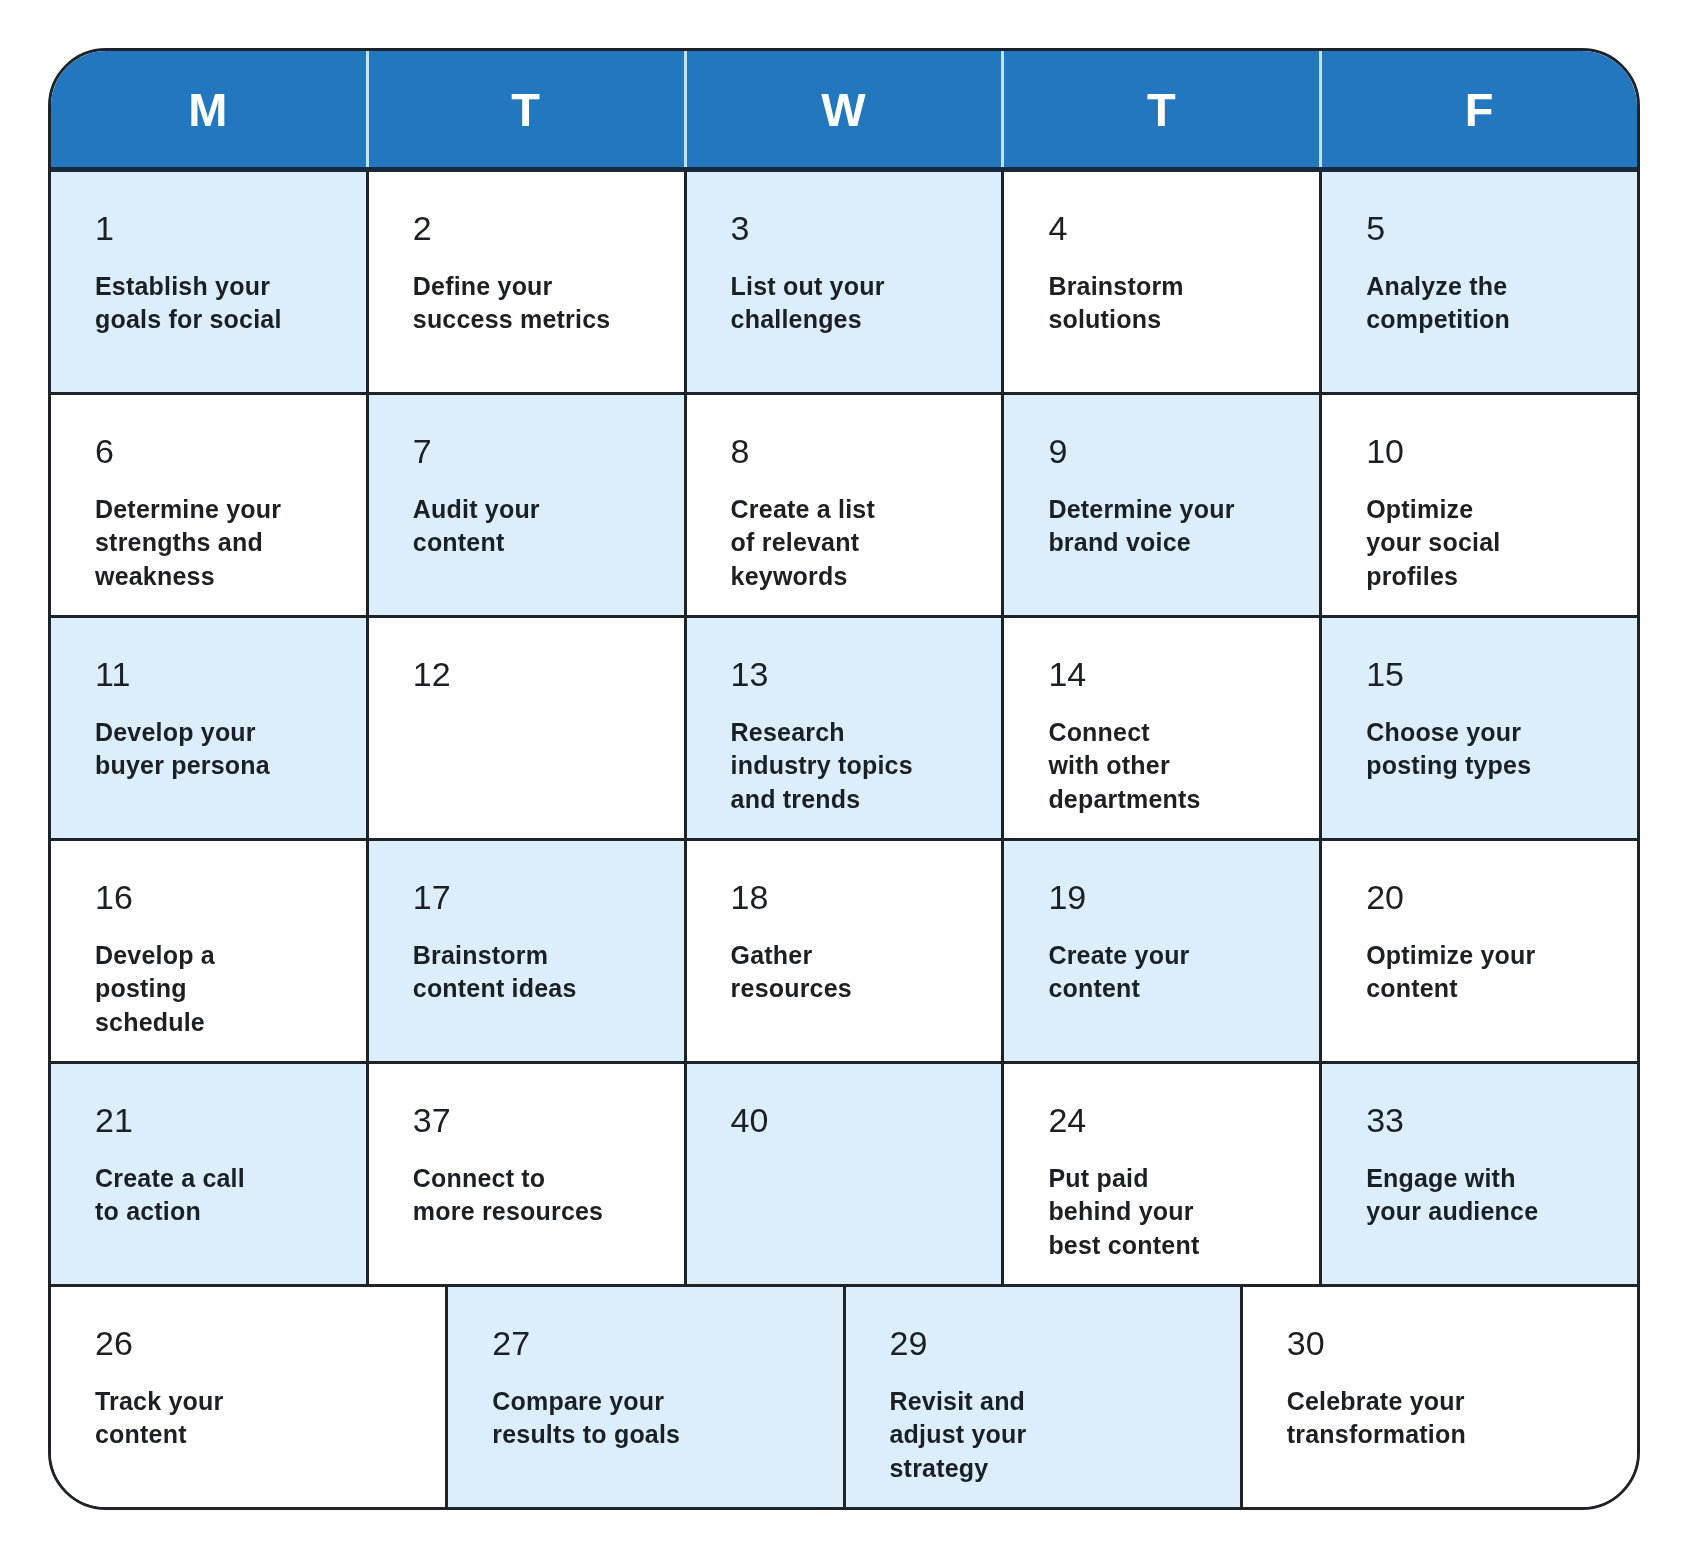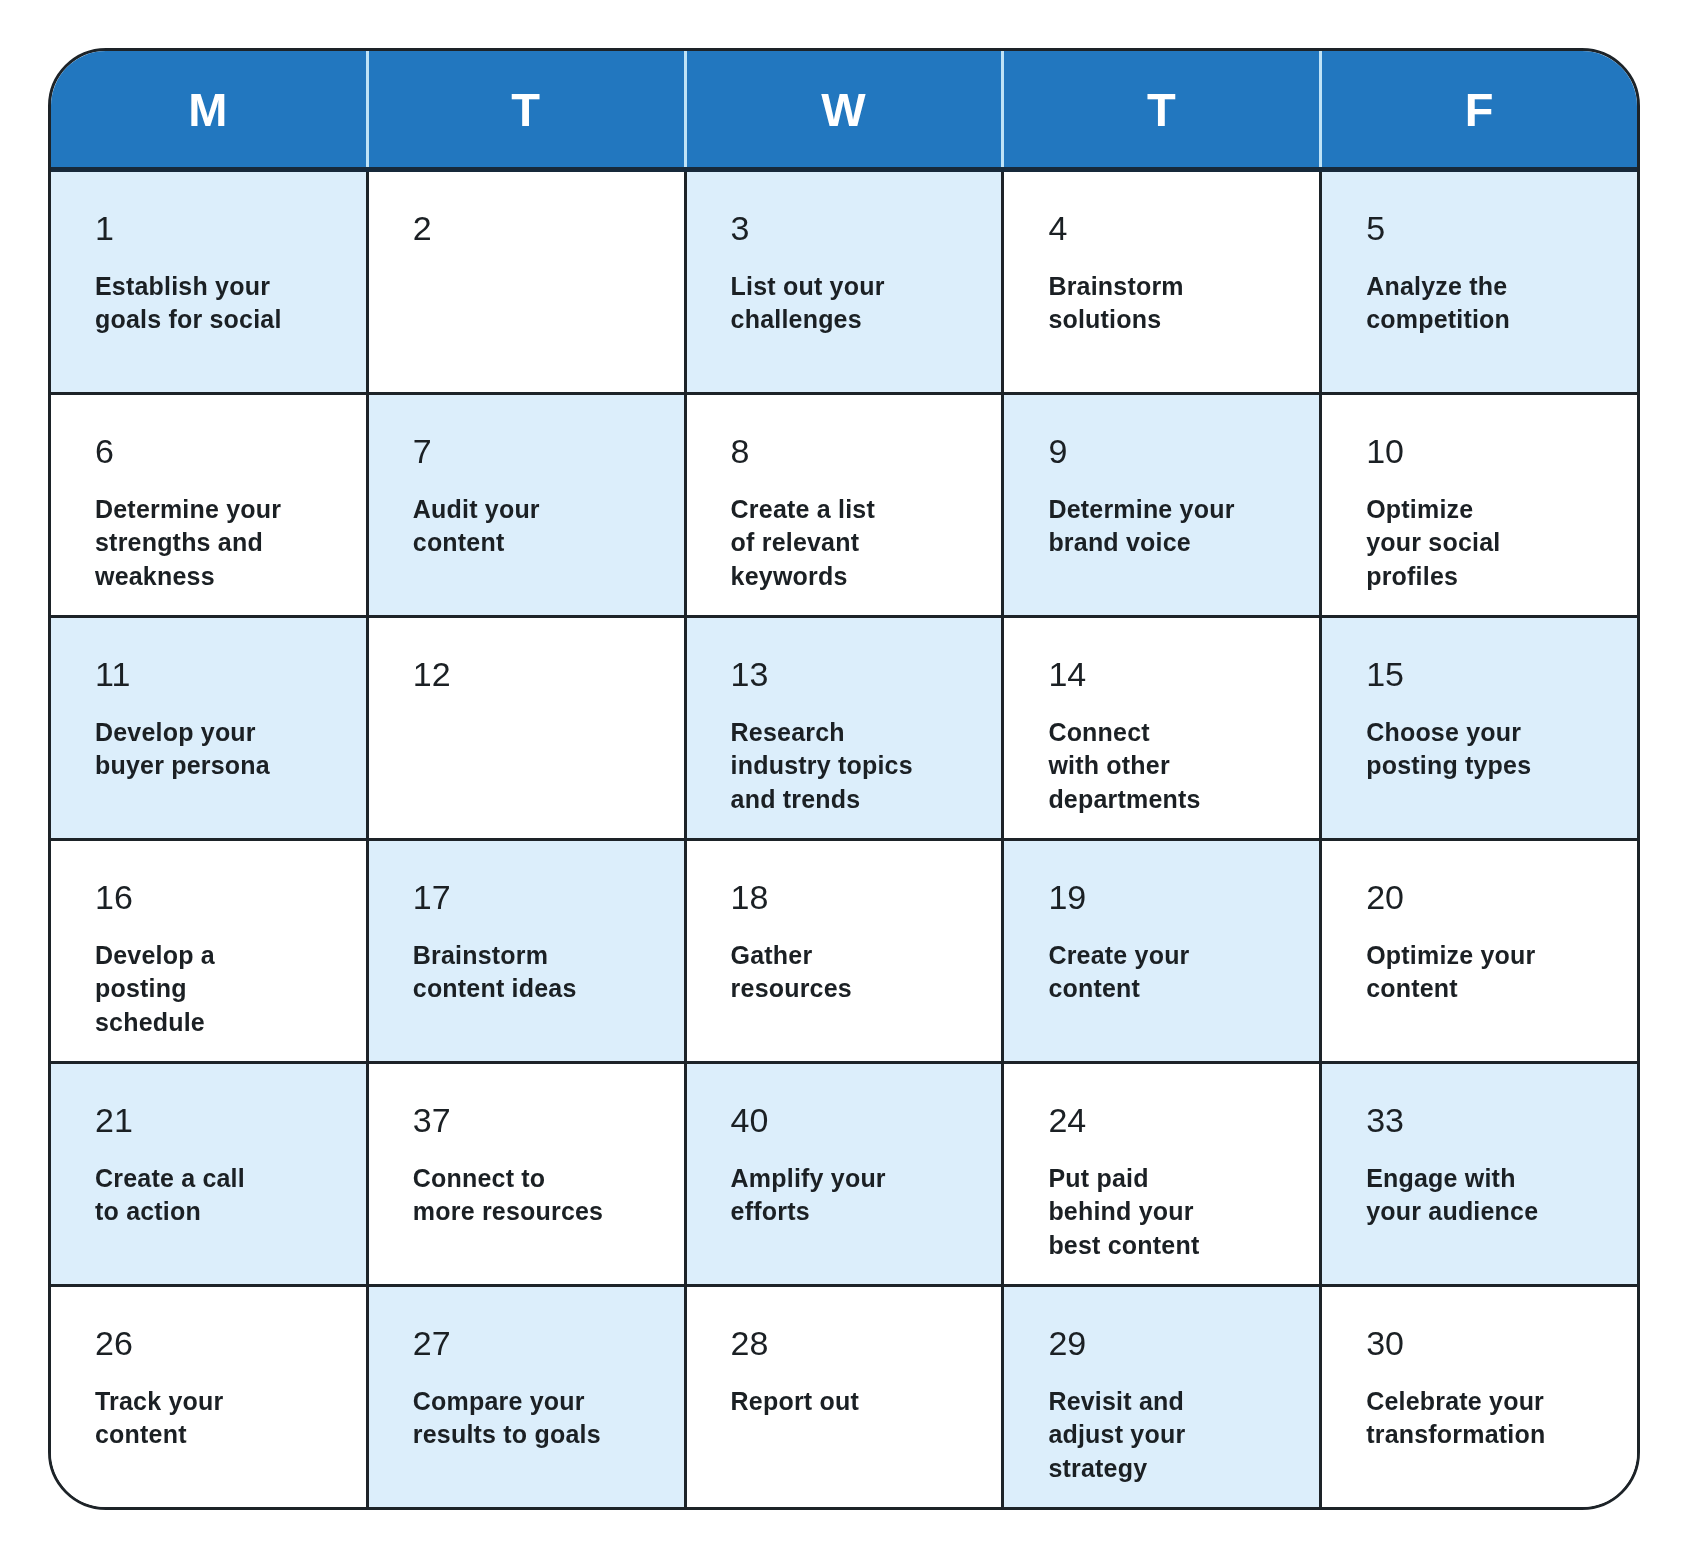--- a/index.html
+++ b/index.html
@@ -104,20 +104,22 @@
   </div>
   <div class="cal-body">
       <div class="row">
         <div class="cell shaded">
           <div class="num">1</div>
           <div class="task">Establish your
 goals for social</div>
         </div>
         <div class="cell">
           <div class="num">2</div>
+          <div class="task">Define your
+success metrics</div>
         </div>
         <div class="cell shaded">
           <div class="num">3</div>
           <div class="task">List out your
 challenges</div>
         </div>
         <div class="cell">
           <div class="num">4</div>
           <div class="task">Brainstorm
 solutions</div>
@@ -219,22 +221,20 @@
           <div class="task">Create a call
 to action</div>
         </div>
         <div class="cell">
           <div class="num">37</div>
           <div class="task">Connect to
 more resources</div>
         </div>
         <div class="cell shaded">
           <div class="num">40</div>
-          <div class="task">Amplify your
-efforts</div>
         </div>
         <div class="cell">
           <div class="num">24</div>
           <div class="task">Put paid
 behind your
 best content</div>
         </div>
         <div class="cell shaded">
           <div class="num">33</div>
           <div class="task">Engage with
@@ -245,24 +245,20 @@
         <div class="cell">
           <div class="num">26</div>
           <div class="task">Track your
 content</div>
         </div>
         <div class="cell shaded">
           <div class="num">27</div>
           <div class="task">Compare your
 results to goals</div>
         </div>
-        <div class="cell">
-          <div class="num">28</div>
-          <div class="task">Report out</div>
-        </div>
         <div class="cell shaded">
           <div class="num">29</div>
           <div class="task">Revisit and
 adjust your
 strategy</div>
         </div>
         <div class="cell">
           <div class="num">30</div>
           <div class="task">Celebrate your
 transformation</div>

